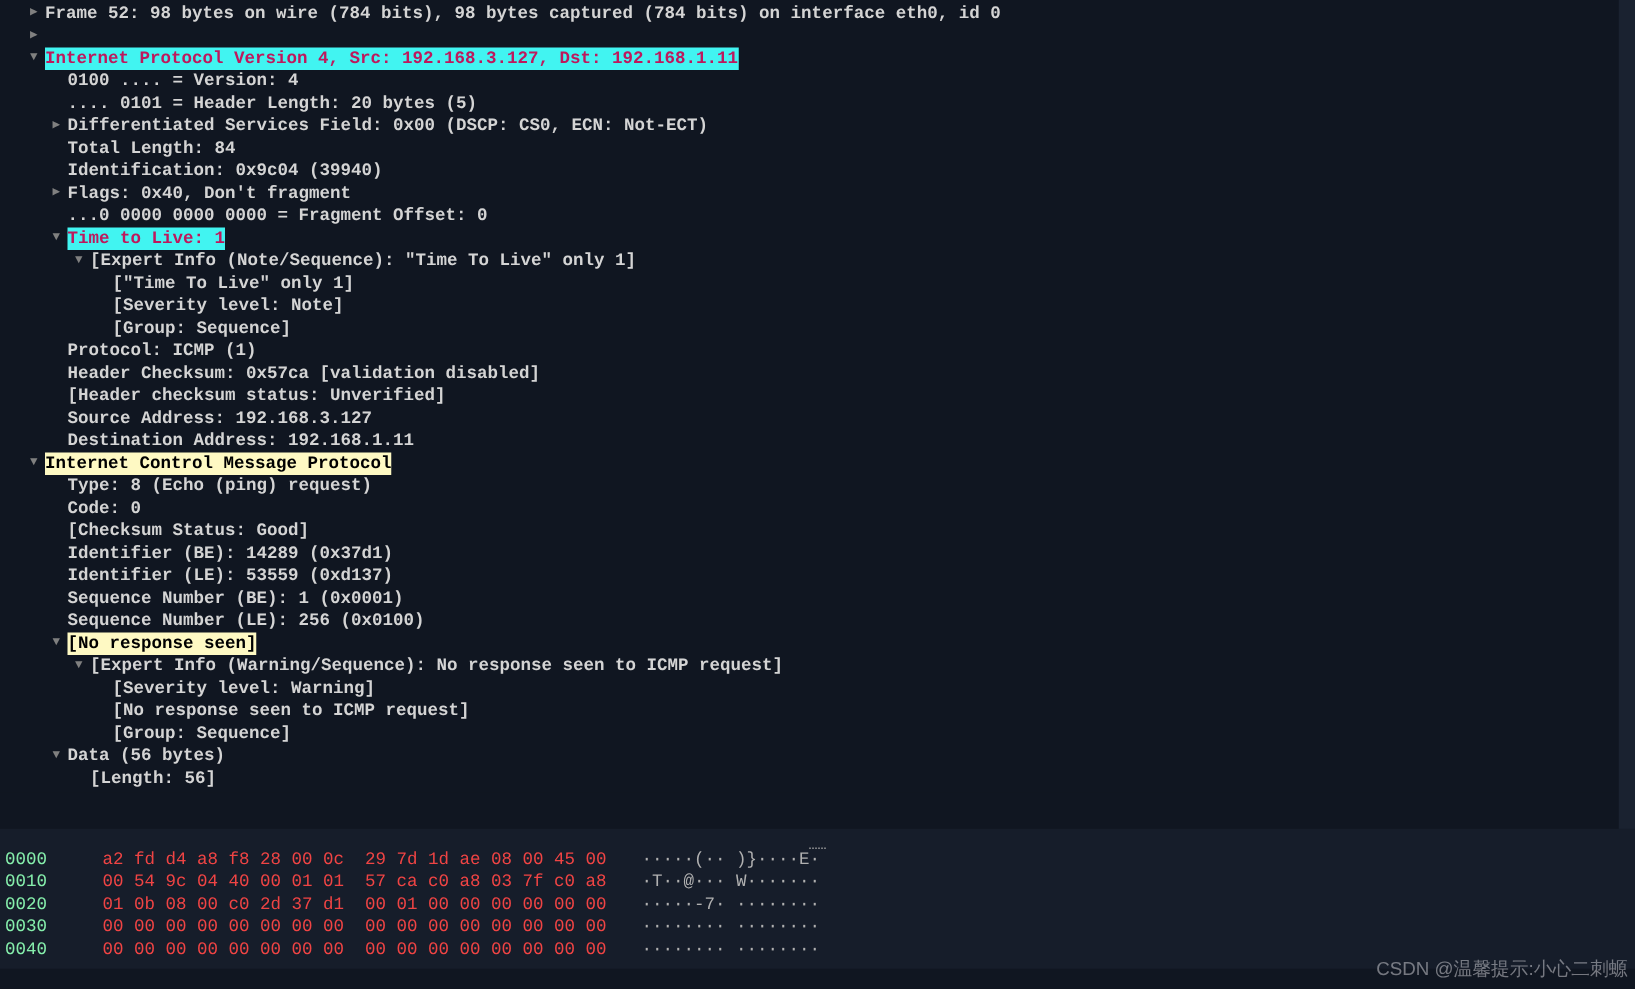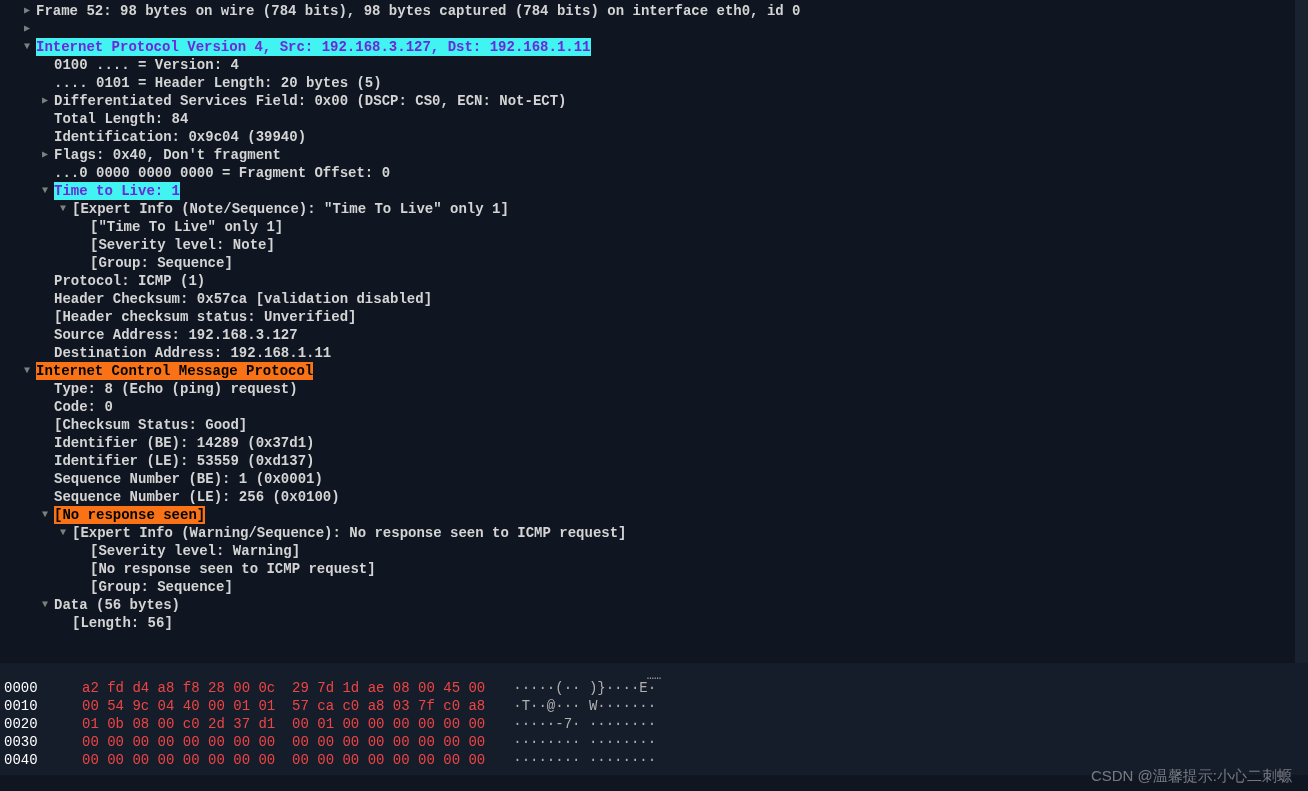--- a/index.html
+++ b/index.html
@@ -30,46 +30,46 @@
     align-items: center;
     justify-content: center;
     font-size: 10px;
     color: #808080;
     cursor: pointer;
     user-select: none;
   }
   .spacer { width: 18px; display: inline-block; }
   .content { flex: 0 0 auto; font-weight: bold; }
   .fill { flex: 1; }
-  .hl-cyan { background: #41f4f1; color: #6d28d9; }
-  .hl-yellow { background: #f97316; color: #000; }
+  .hl-cyan { background: #41f4f1; color: #be185d; }
+  .hl-yellow { background: #fef9c3; color: #000; }
   .hex-pane {
     background: #161d2a;
     padding: 4px 4px 6px 4px;
     position: absolute;
     bottom: 16px;
     left: 0; right: 0;
   }
   .hex-ellipsis {
     color: #aaa;
     text-align: center;
     font-size: 12px;
     height: 12px;
   }
   .hex-row {
     display: flex;
     white-space: pre;
   }
-  .hex-offset { color: #ffffff; width: 60px; }
+  .hex-offset { color: #86efac; width: 60px; }
   .hex-bytes  { color: #ef4444; }
   .hex-ascii  { color: #b0b0b0; margin-left: 28px; }
   .watermark {
     position: absolute;
     bottom: 6px;
-    right: 16px;
+    right: 6px;
     color: rgba(200,200,205,0.55);
     font-family: sans-serif;
     font-size: 15px;
   }
   .scrollbar {
     position: absolute;
     right: 0;
     top: 0;
     width: 13px;
     height: 680px;

